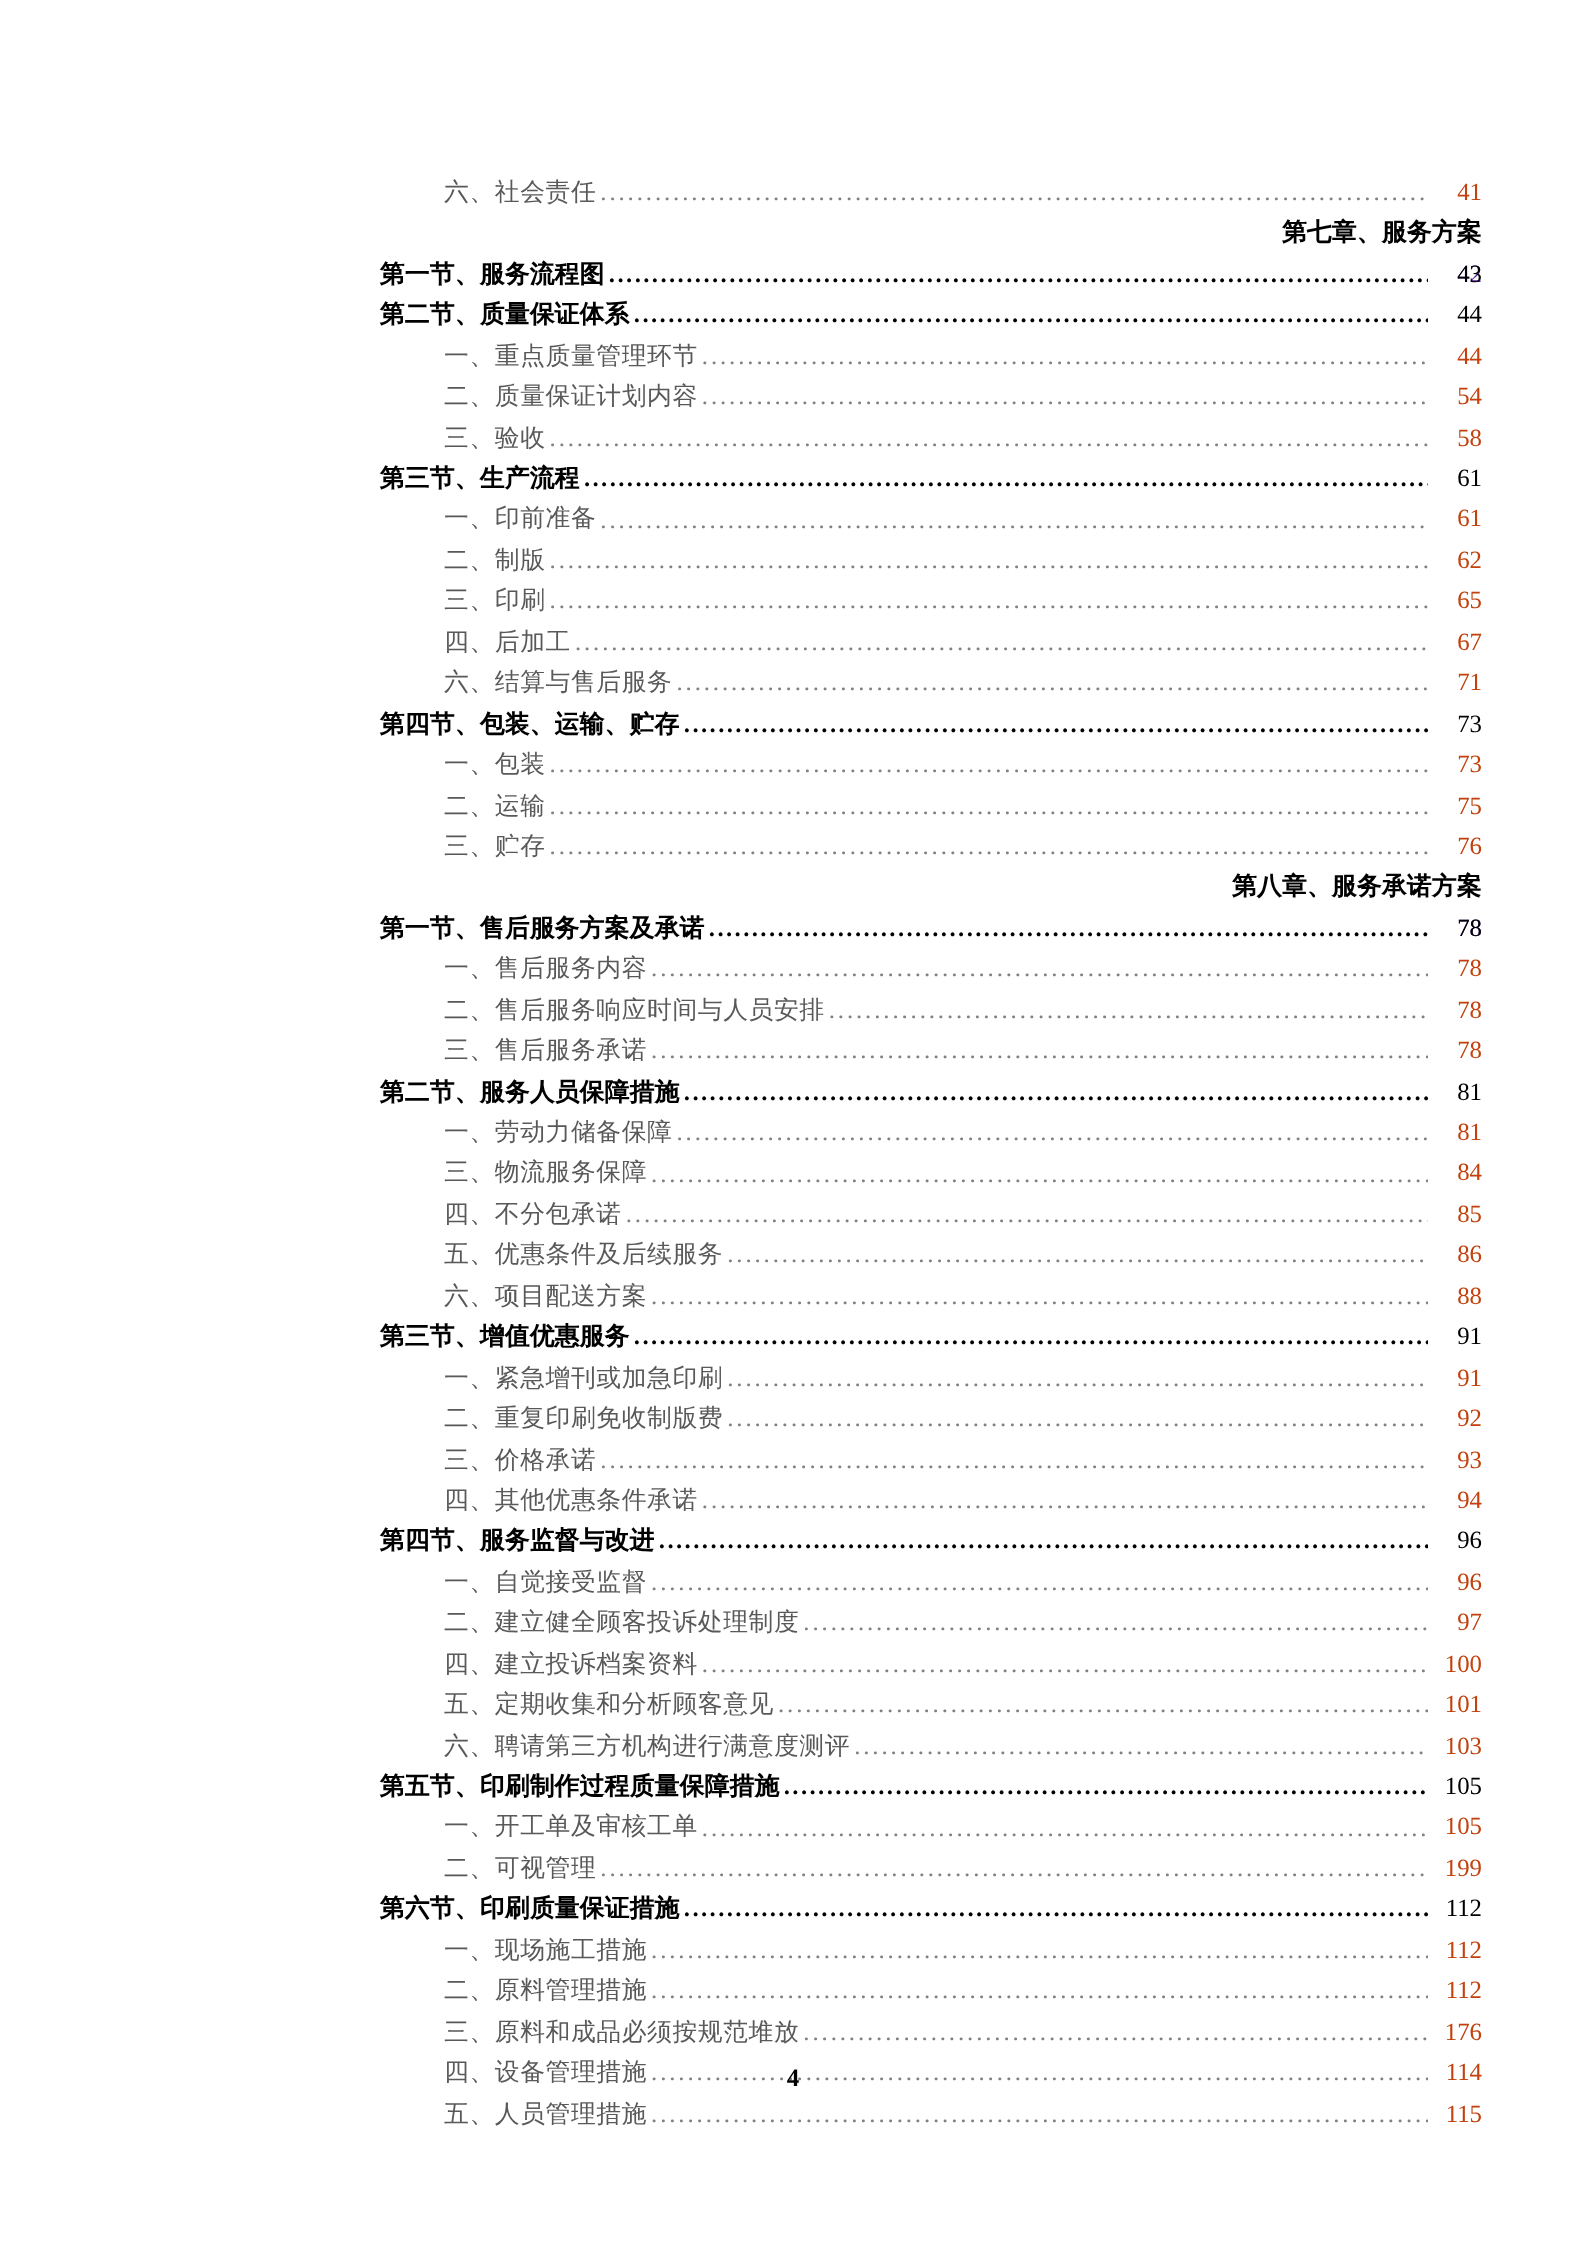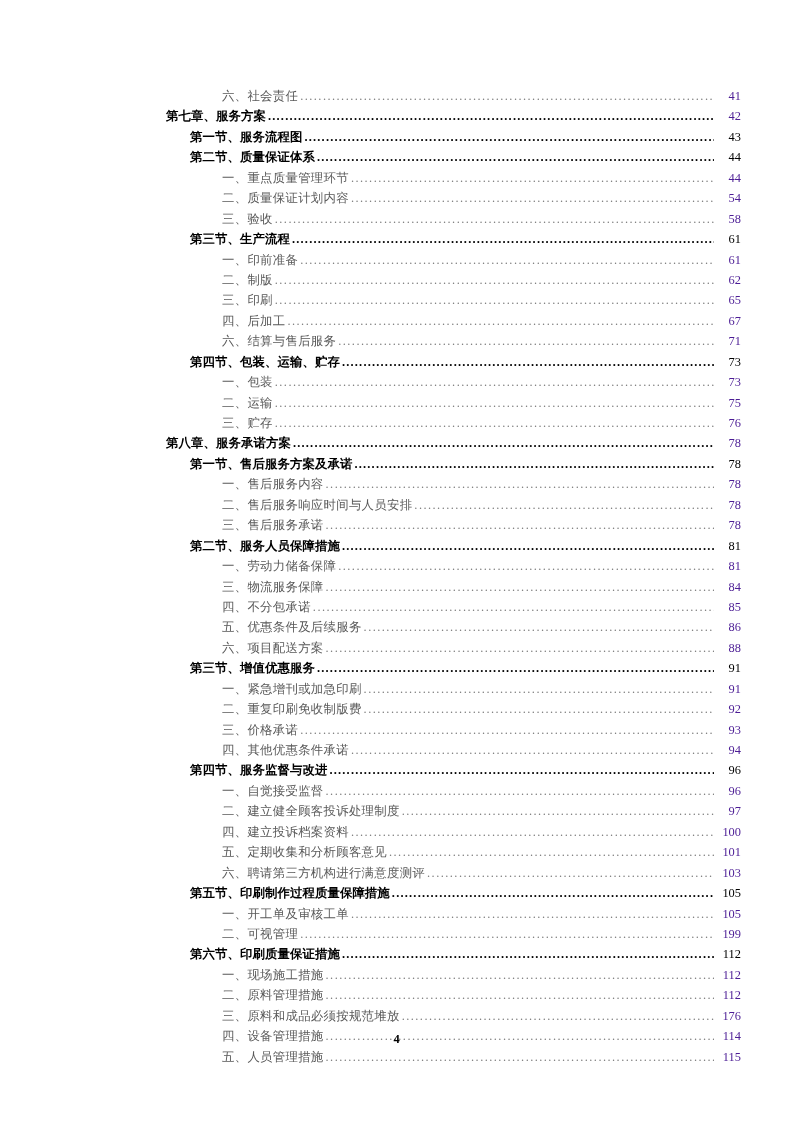--- a/index.html
+++ b/index.html
@@ -22,21 +22,21 @@
     padding: 0;
   }
   .toc {
     position: absolute;
     left: 163px;
     top: 86px;
     width: 578px;
   }
   .toc-row {
     display: flex;
-    align-items: center;
+    align-items: flex-end;
     height: 20.45px;
     line-height: 20.45px;
     white-space: nowrap;
     font-size: 12.4px;
   }
   .toc-row .label {
     flex: 0 0 auto;
     letter-spacing: 0.1px;
   }
   .toc-row .leader {
@@ -60,44 +60,45 @@
   .toc-row .pageno {
     flex: 0 0 auto;
     width: 26px;
     text-align: right;
     font-size: 12.4px;
     font-family: "Liberation Serif", "DejaVu Serif", serif;
   }
 
   
   .lvl-chapter {
-    margin-left: 3px;
+    margin-left: 14px;
     font-weight: bold;
     color: #000000;
+    flex-direction: column;
   }
   .lvl-chapter .leader::before { color: #000000; font-weight: bold; letter-spacing: 1.2px; }
   .lvl-chapter .pageno { font-weight: normal; color: #4c1d95; }
 
   
   .lvl-section {
     margin-left: 27px;
     font-weight: bold;
     color: #000000;
   }
   .lvl-section .leader::before { color: #000000; font-weight: bold; letter-spacing: 1.2px; }
   .lvl-section .pageno { font-weight: normal; color: #000000; }
 
   
   .lvl-item {
     margin-left: 59px;
     font-weight: normal;
     color: #595959;
   }
   .lvl-item .leader::before { color: #808080; letter-spacing: 1.45px; }
-  .lvl-item .pageno { font-weight: normal; color: #4c1d95; }
+  .lvl-item .pageno { font-weight: normal; color: #c2410c; }
 
   .lvl-item .label { letter-spacing: 0.3px; }
 
   .footer {
     position: absolute;
     left: 0;
     top: 1032px;
     width: 793px;
     text-align: center;
     font-size: 12.5px;

